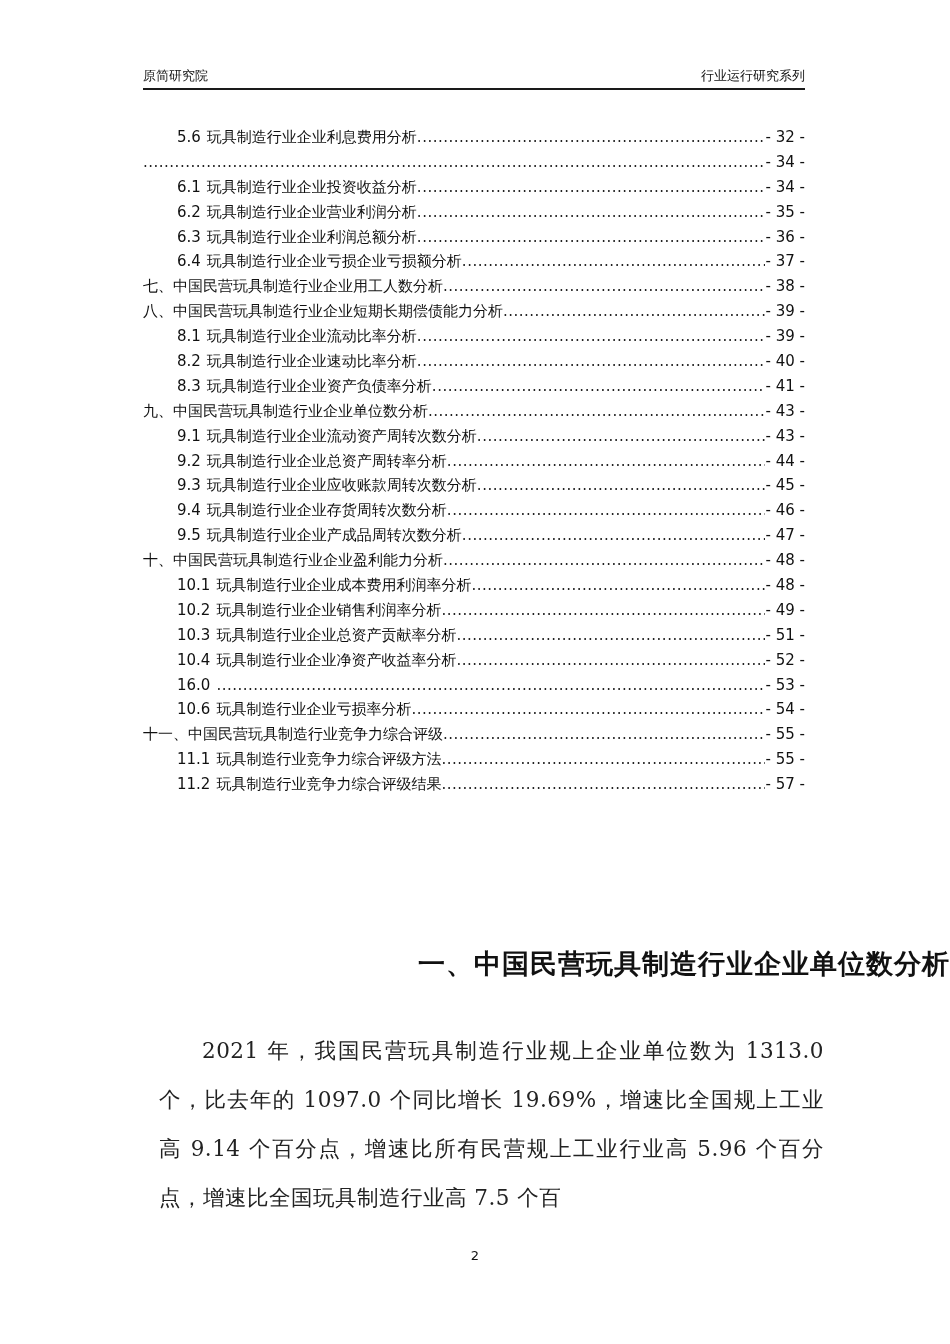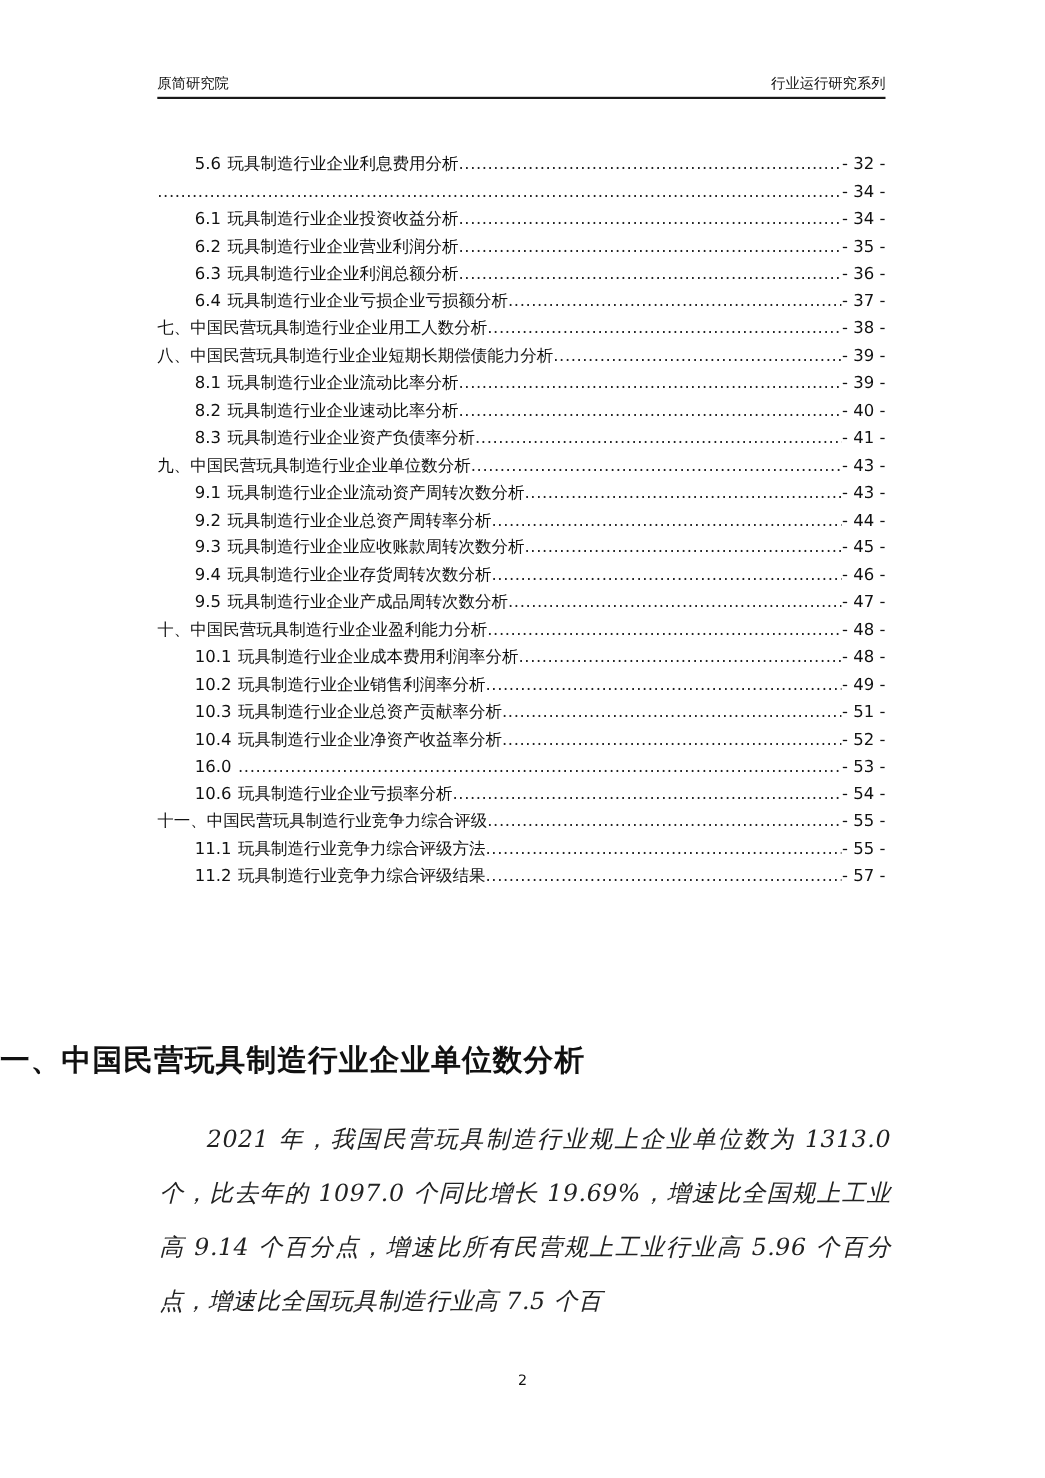--- a/index.html
+++ b/index.html
@@ -34,21 +34,20 @@
       right: 0;
       top: 3px;
     }
     .toc {
       position: absolute;
       left: 143px;
       top: 125px;
       width: 662px;
       font-family: "DejaVu Sans", sans-serif;
       font-size: 15px;
-      margin-top: 12px;
     }
     .toc-row {
       display: flex;
       align-items: baseline;
       height: 24.9px;
       line-height: 24.9px;
       white-space: nowrap;
       overflow: hidden;
     }
     .toc-row.level-2 {
@@ -69,21 +68,21 @@
     }
     .toc-row .page {
       flex: none;
       padding-left: 1px;
     }
     .section-heading {
       position: absolute;
       left: 0;
       width: 950px;
       top: 946px;
-      text-align: left;
+      text-align: right;
       font-family: "DejaVu Sans", sans-serif;
       font-size: 27px;
       font-weight: bold;
       letter-spacing: 1px;
     }
     .body-para {
       position: absolute;
       left: 143px;
       top: 1010px;
       width: 665px;
@@ -265,15 +264,15 @@
     <div class="toc-row level-2">
       <span class="num">11.2</span>
       <span class="title">玩具制造行业竞争力综合评级结果</span>
       <span class="dots"></span>
       <span class="page">- 57 -</span>
     </div>
   </div>
 
 <h1 class="section-heading" style="margin:0;">一、中国民营玩具制造行业企业单位数分析</h1>
 
-<p class="body-para" style="margin:2px;font-style:italic;">2021 年，我国民营玩具制造行业规上企业单位数为 1313.0 个，比去年的 1097.0 个同比增长 19.69%，增速比全国规上工业高 9.14 个百分点，增速比所有民营规上工业行业高 5.96 个百分点，增速比全国玩具制造行业高 7.5 个百</p>
+<p class="body-para" style="margin:16px;">2021 年，我国民营玩具制造行业规上企业单位数为 1313.0 个，比去年的 1097.0 个同比增长 19.69%，增速比全国规上工业高 9.14 个百分点，增速比所有民营规上工业行业高 5.96 个百分点，增速比全国玩具制造行业高 7.5 个百</p>
 
 <div class="page-number">2</div>
 
 </body></html>

